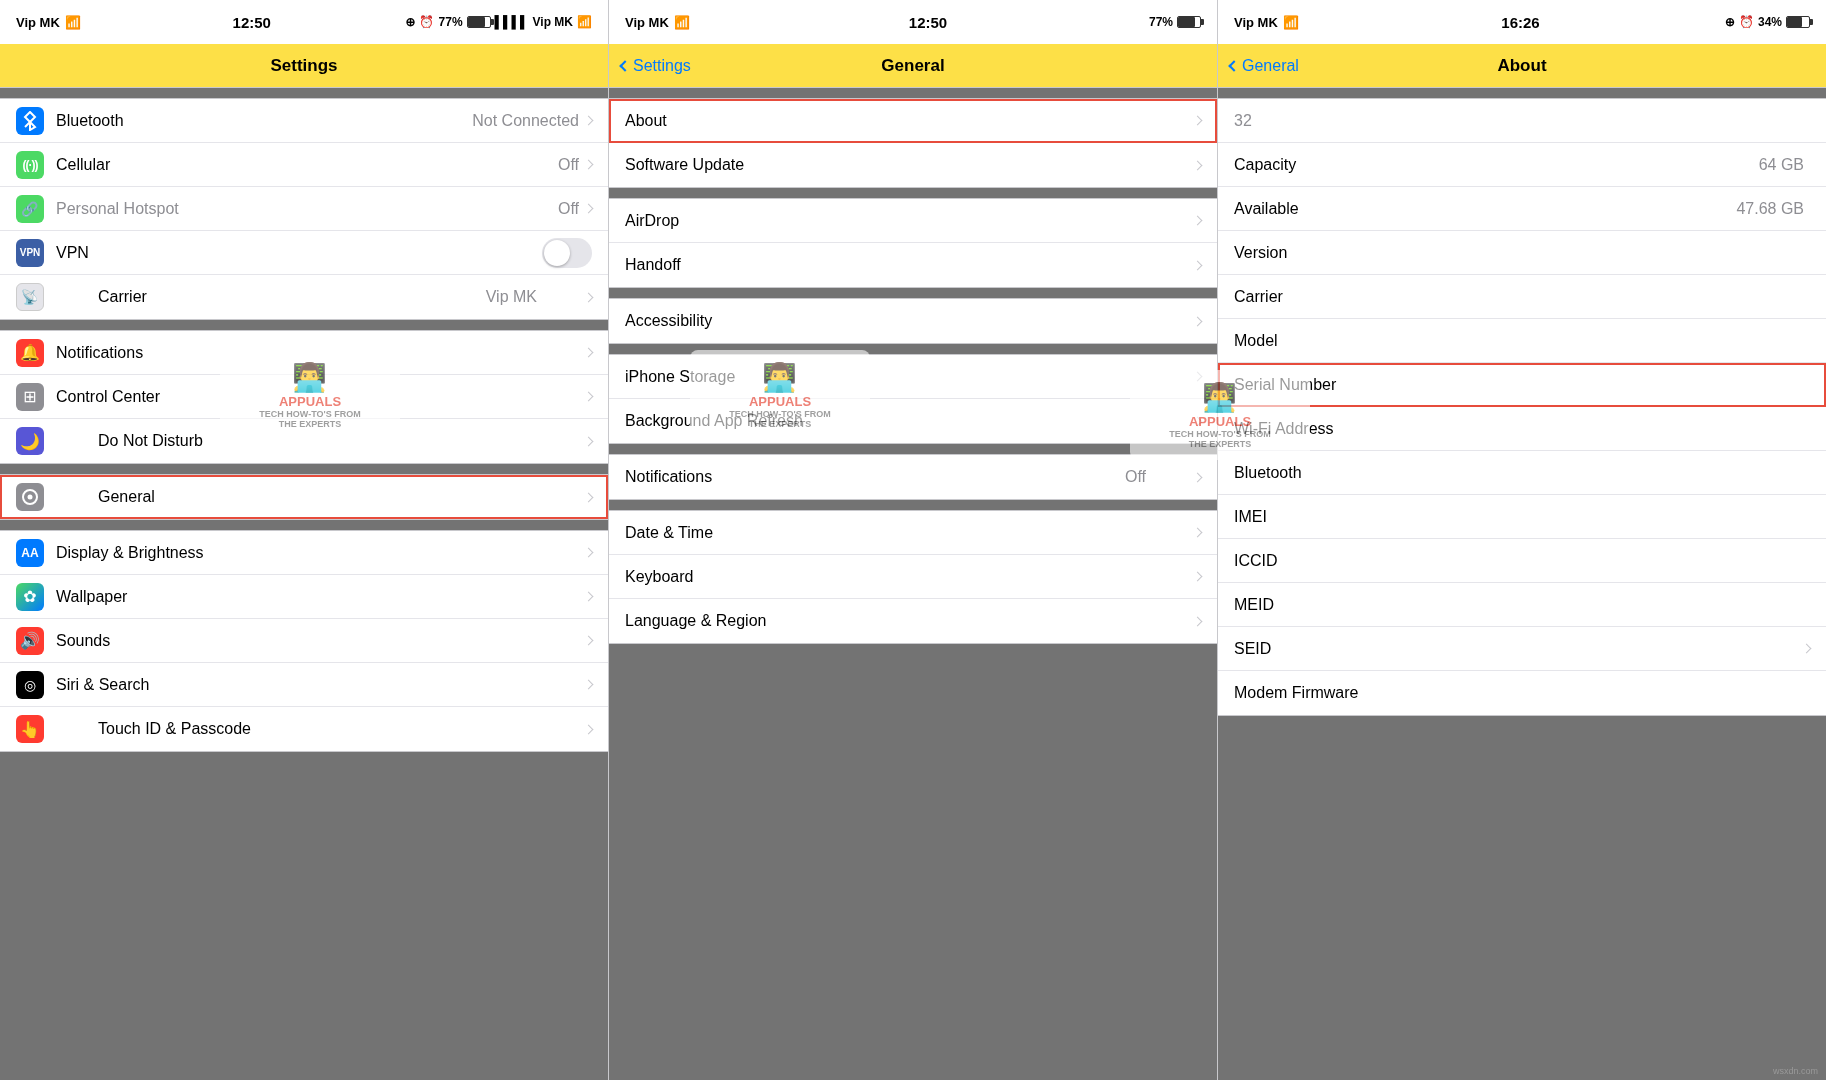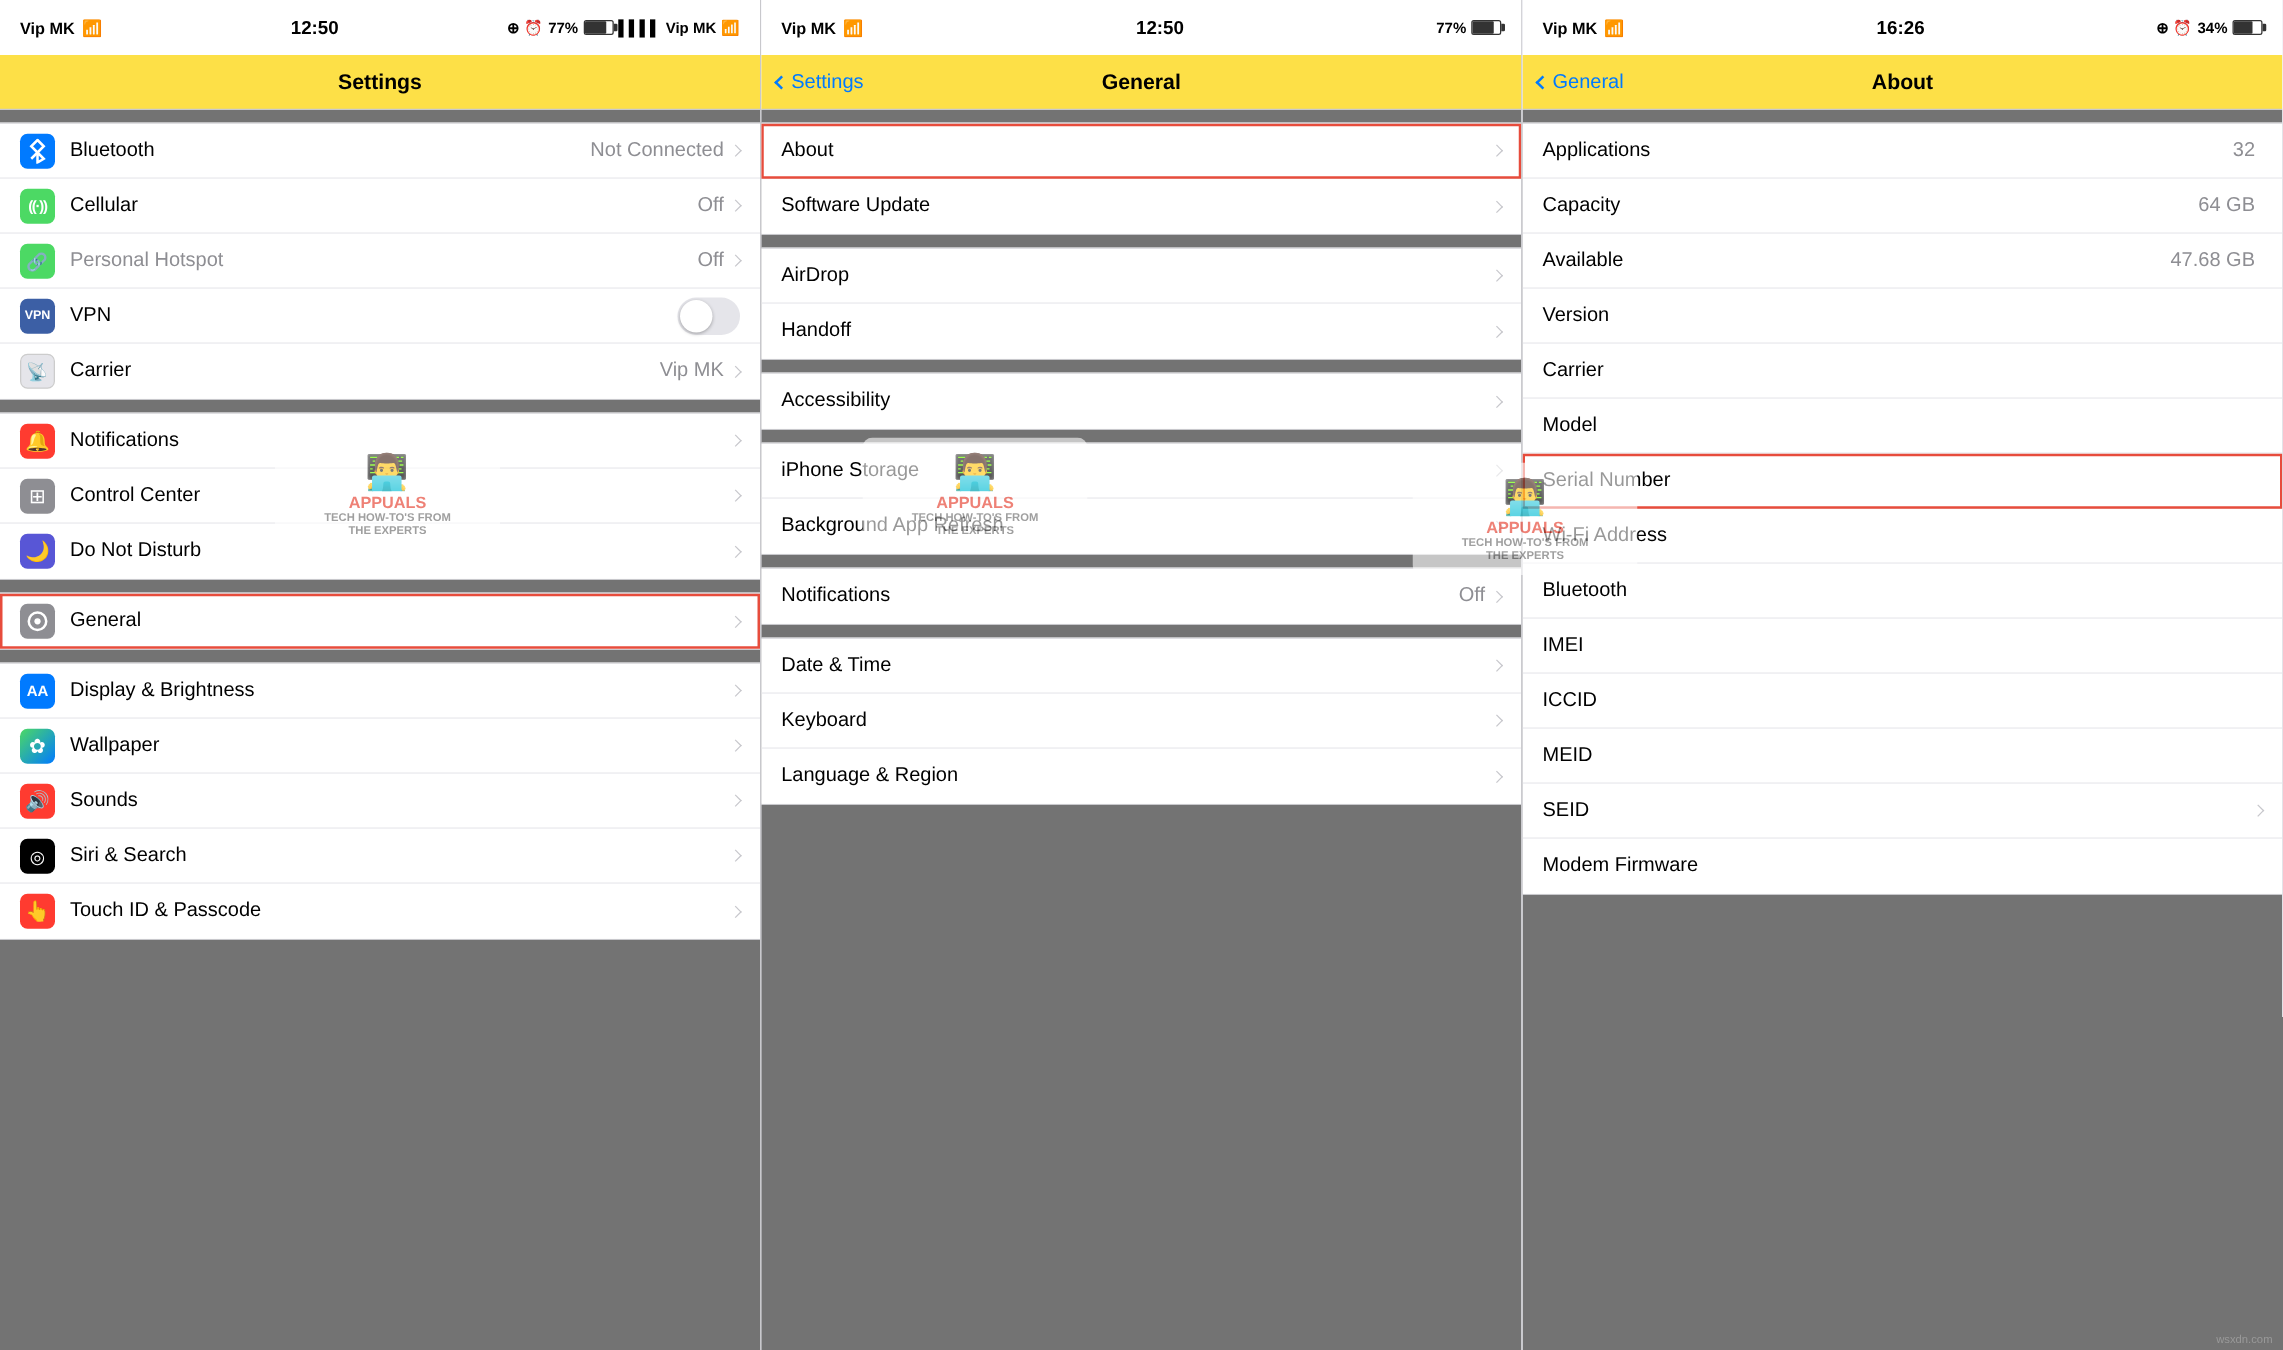--- a/index.html
+++ b/index.html
@@ -122,20 +122,21 @@
       align-items: center;
       padding: 0 16px;
       height: 44px;
       border-bottom: 0.5px solid #e5e5ea;
       background: white;
       cursor: pointer;
       position: relative;
     }
     .settings-row:last-child {
       border-bottom: none;
+      gap: 42px;
     }
     .settings-row.highlighted {
       outline: 2.5px solid #e74c3c;
       outline-offset: -2px;
       z-index: 2;
     }
 
     .row-icon {
       width: 28px;
       height: 28px;
@@ -501,21 +502,20 @@
         <span class="chevron-left"></span>
         <span>General</span>
       </div>
       <span class="nav-title">About</span>
     </div>
 
     <div class="settings-content">
       <div class="settings-group">
 
         <div class="about-row">
-          <span class="about-label">Applications</span>
           <span class="about-value">32</span>
         </div>
 
         <div class="about-row">
           <span class="about-label">Capacity</span>
           <span class="about-value">64 GB</span>
         </div>
 
         <div class="about-row">
           <span class="about-label">Available</span>

